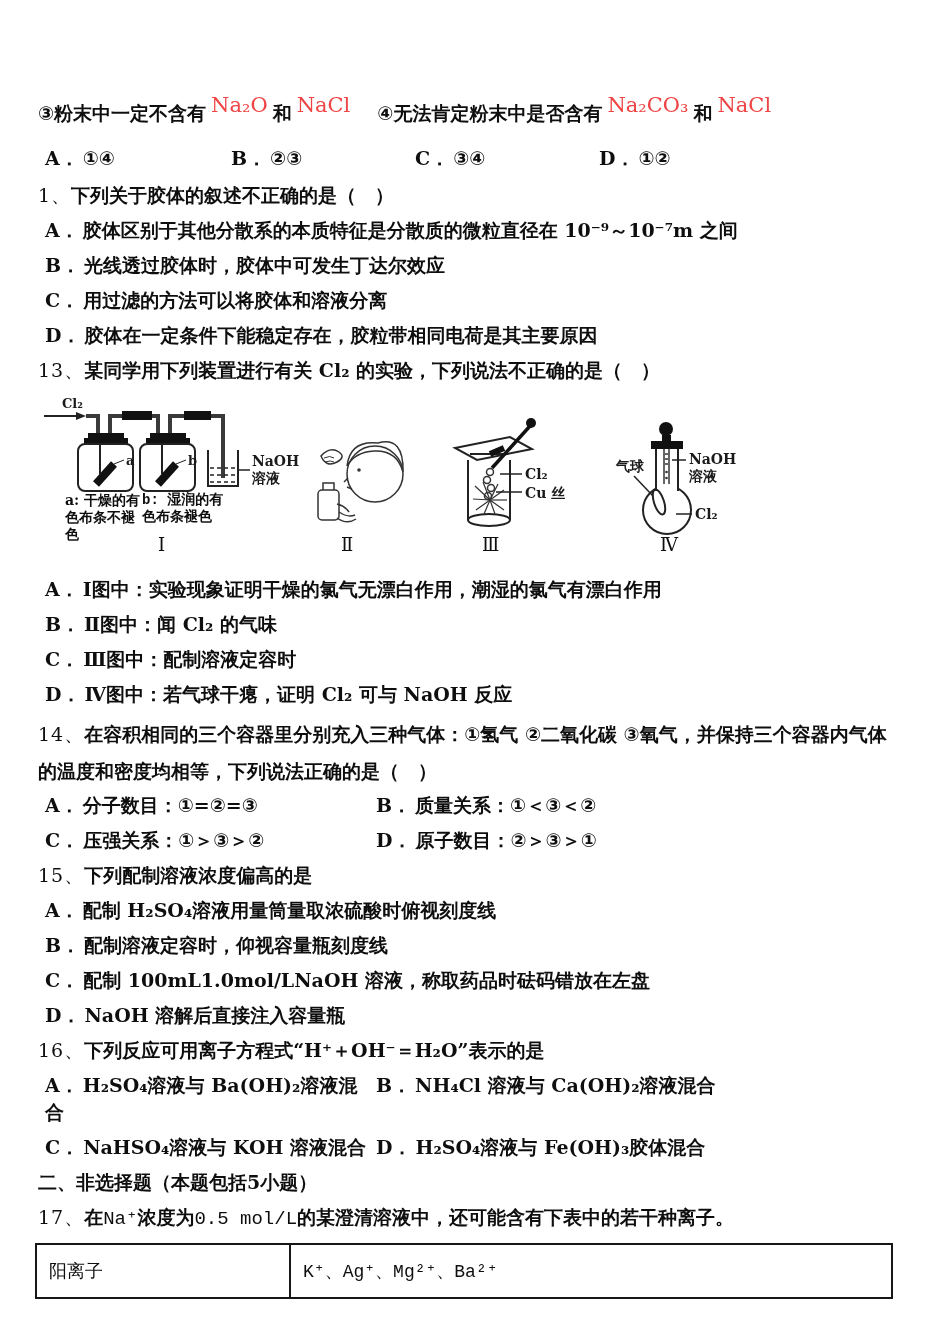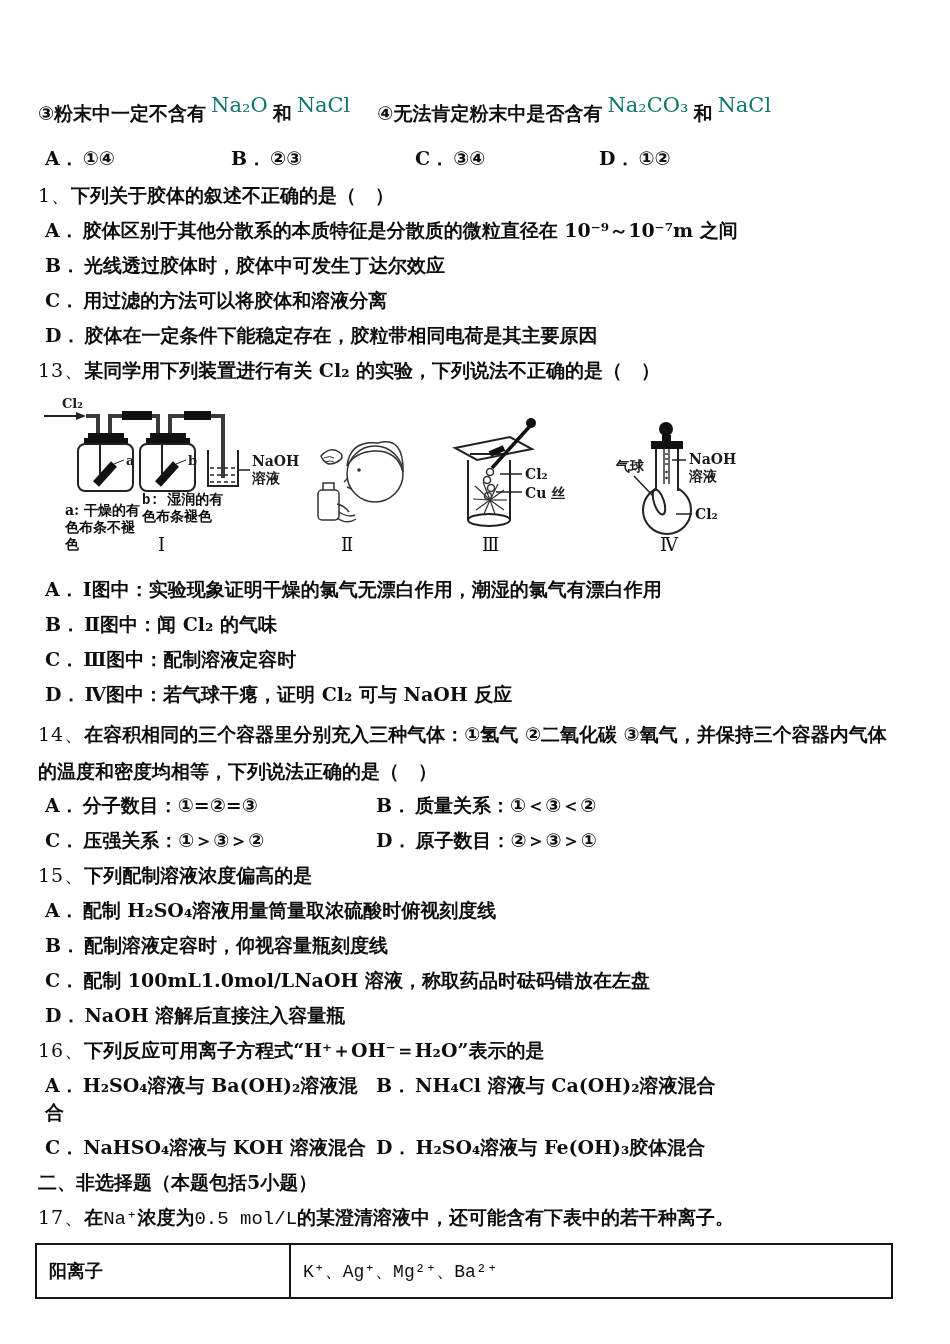--- a/index.html
+++ b/index.html
@@ -15,21 +15,21 @@
   .stem14{line-height:37px;margin-bottom:2px;}
   .optline{padding-left:7px;}
   .lbl{font-weight:bold;margin-right:4px;}
   .row4{display:flex;padding-left:7px;}
   .row4 .c1{width:170px;}
   .row4 .c2{width:168px;}
   .row4 .c3{width:168px;}
   .row2{display:flex;padding-left:7px;}
   .row2 .c1{width:331px;}
   .formula{
-    color:#0f766e;font-weight:normal;font-size:21px;
+    color:#ef4444;font-weight:normal;font-size:21px;
     position:relative;top:-8px;margin:0 5px;
   }
   .gapwide{display:inline-block;width:22px;}
   .mono{font-family:"Liberation Mono","DejaVu Sans Mono",monospace;font-weight:normal;}
   
   .figrow{position:relative;height:176px;margin:2px 0 8px 0;}
   .figsvg{position:absolute;left:0;top:0;}
   .figcap{
     position:absolute;font-size:14px;font-weight:bold;line-height:17px;
     word-break:break-all;
@@ -38,21 +38,21 @@
   svg text{font-family:"DejaVu Serif","DejaVu Sans",serif;fill:#1a1a1a;}
   
   .iontable{
     border-collapse:collapse;margin-top:10px;margin-left:-3px;
     width:858px;table-layout:fixed;
   }
   .iontable td{
     border:2px solid #161616;height:48px;vertical-align:middle;
     padding:2px 12px;font-size:18px;
   }
-  .iontable .cell-cation{width:228px;font-weight:bold;}
+  .iontable .cell-cation{width:228px;font-weight:normal;}
 </style>
 </head>
 <body>
 
 <div class="page">
 
   <div class="line">
     <span class="t">③粉末中一定不含有</span><span class="formula">Na₂O</span><span class="t">和</span><span class="formula">NaCl</span><span class="gapwide"></span><span class="t">④无法肯定粉末中是否含有</span><span class="formula">Na₂CO₃</span><span class="t">和</span><span class="formula">NaCl</span>
   </div>
 
@@ -164,21 +164,21 @@
       <ellipse cx="621" cy="110" rx="5" ry="13" transform="rotate(-18 621 110)" fill="none" stroke="#222" stroke-width="2"></ellipse>
       <text x="578" y="79" font-size="14" font-weight="bold">气球</text>
       <line x1="596" y1="84" x2="615" y2="104" stroke="#222" stroke-width="1.5"></line>
       <line x1="634" y1="68" x2="648" y2="68" stroke="#222" stroke-width="1.5"></line>
       <text x="651" y="72" font-size="14" font-weight="bold">NaOH</text>
       <text x="651" y="89" font-size="14" font-weight="bold">溶液</text>
       <line x1="638" y1="122" x2="654" y2="122" stroke="#222" stroke-width="1.5"></line>
       <text x="657" y="127" font-size="14" font-weight="bold">Cl₂</text>
     </svg>
 
-    <div class="figcap" style="left:27px;top:100px;width:80px;margin-top:10px;">a: 干燥的有色布条不褪色</div>
+    <div class="figcap" style="left:27px;top:100px;width:80px;">a: 干燥的有色布条不褪色</div>
     <div class="figcap" style="left:104px;top:100px;width:86px;font-family:Liberation Mono, monospace;">b: 湿润的有色布条褪色</div>
     <div class="fignum" style="left:120px;">Ⅰ</div>
     <div class="fignum" style="left:303px;">Ⅱ</div>
     <div class="fignum" style="left:444px;">Ⅲ</div>
     <div class="fignum" style="left:622px;">Ⅳ</div>
   </div>
 
   <div class="line optline"><span class="lbl">A．</span><span class="t">Ⅰ图中：实验现象证明干燥的氯气无漂白作用，潮湿的氯气有漂白作用</span></div>
   <div class="line optline"><span class="lbl">B．</span><span class="t">Ⅱ图中：闻 Cl₂ 的气味</span></div>
   <div class="line optline"><span class="lbl">C．</span><span class="t">Ⅲ图中：配制溶液定容时</span></div>

